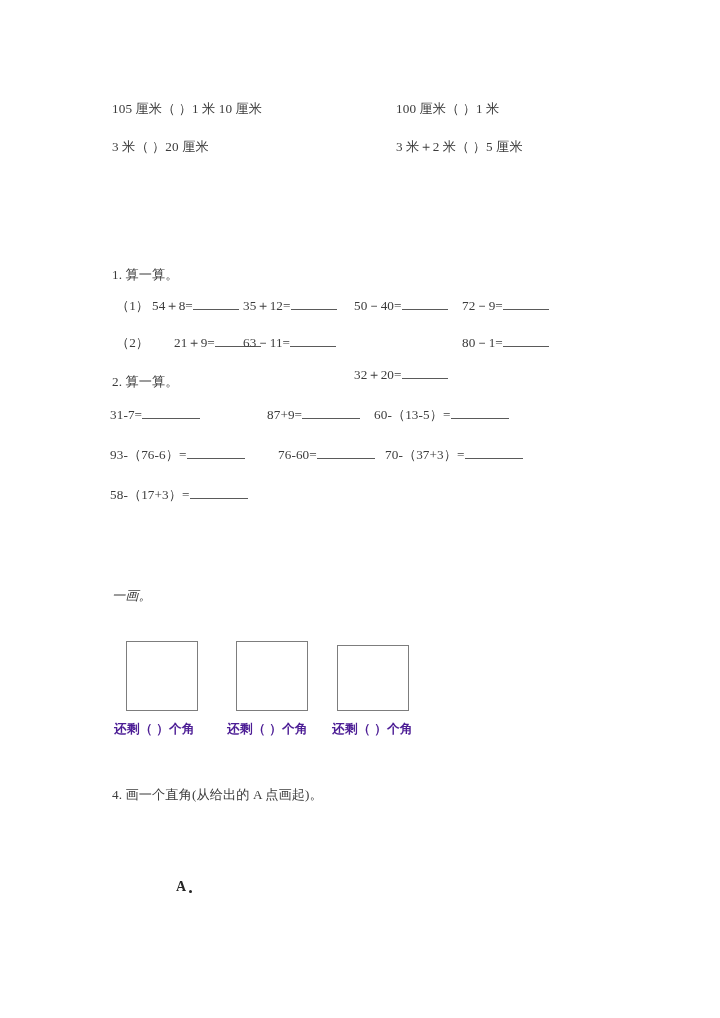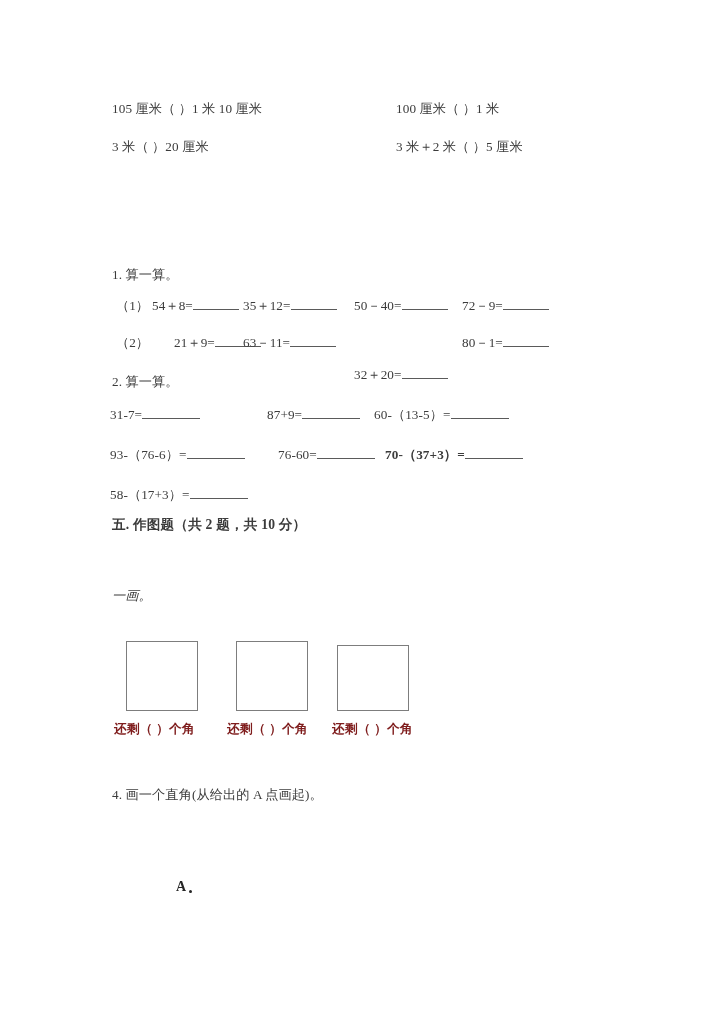--- a/index.html
+++ b/index.html
@@ -46,21 +46,21 @@
   .sq {
     position: absolute;
     border: 1.4px solid #7d7d7d;
     background: #ffffff;
     box-sizing: border-box;
   }
   .cap {
     position: absolute;
     font-size: 12.6px;
     font-weight: bold;
-    color: #7f1d1d;
+    color: #4c1d95;
     letter-spacing: 0.3px;
     white-space: nowrap;
   }
   .pointA {
     position: absolute;
     font-weight: bold;
     font-size: 14px;
     color: #262626;
   }
   .dot {
@@ -131,29 +131,28 @@
   <div class="abs txt" style="left:374px; top:392px;">
     <span>60-（13-5）=</span><span class="blank b7"></span>
   </div>
 
   <div class="abs txt" style="left:110px; top:432px;">
     <span>93-（76-6）=</span><span class="blank b7"></span>
   </div>
   <div class="abs txt" style="left:278px; top:432px;">
     <span>76-60=</span><span class="blank b7"></span>
   </div>
-  <div class="abs txt" style="left:385px; top:432px;font-weight:bold;">
+  <div class="abs txt" style="left:385px; top:432px;">
     <span>70-（37+3）=</span><span class="blank b7"></span>
   </div>
 
   <div class="abs txt" style="left:110px; top:472px;">
     <span>58-（17+3）=</span><span class="blank b7"></span>
   </div>
 
-  <div class="abs heading" style="left:112px; top:500px;">五. 作图题（共 2 题，共 10 分）</div>
 
   <div class="abs txt" style="left:112px; top:573px;font-style:italic;">一画。</div>
 
   <div class="sq" style="left:126px; top:625px; width:72px; height:70px;"></div>
   <div class="sq" style="left:236px; top:625px; width:72px; height:70px;"></div>
   <div class="sq" style="left:337px; top:629px; width:72px; height:66px;"></div>
 
   <div class="cap" style="left:114px; top:705px;">还剩（   ）个角</div>
   <div class="cap" style="left:227px; top:705px;">还剩（   ）个角</div>
   <div class="cap" style="left:332px; top:705px;">还剩（   ）个角</div>

